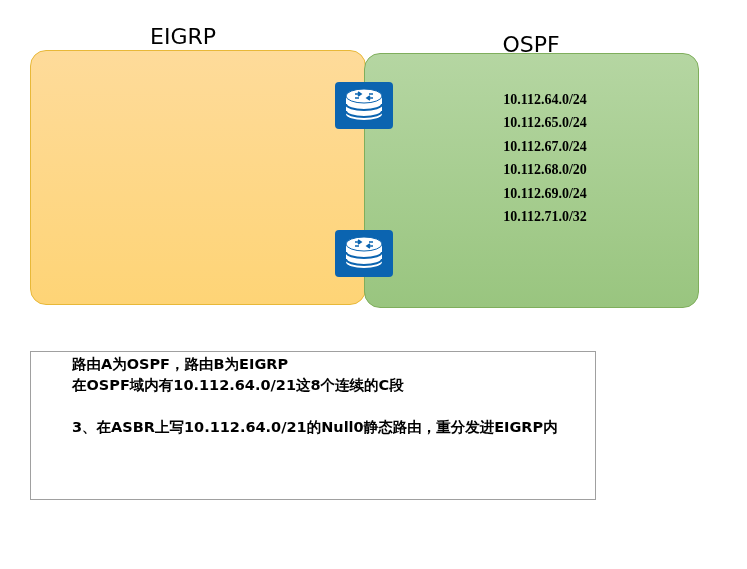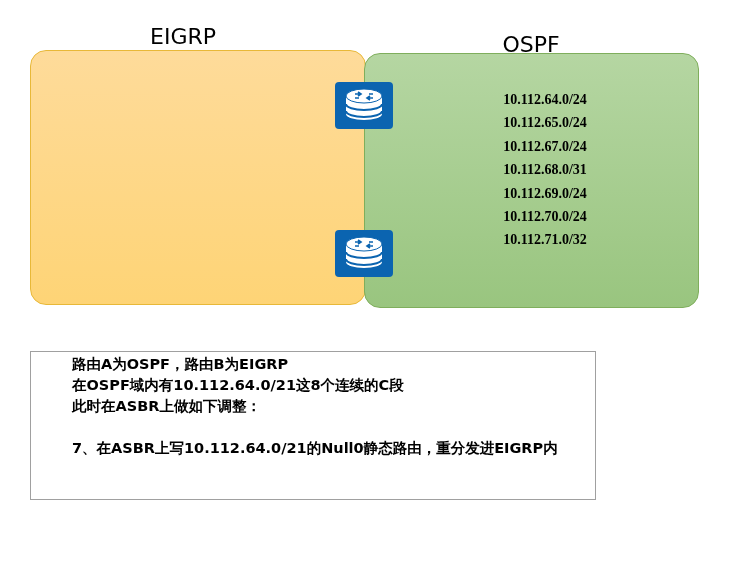--- a/index.html
+++ b/index.html
@@ -52,25 +52,23 @@
     <path d="M11 29 a18 6 0 0 0 36 0" fill="none" stroke="#0b64b0" stroke-width="2"></path>
     <ellipse cx="29" cy="14" rx="18" ry="7" fill="#ffffff" stroke="#0b64b0" stroke-width="1"></ellipse>
     <path d="M20 12 h6 M23 10 l3 2 l-3 2 M38 16 h-6 M35 14 l-3 2 l3 2 M20 16 h4 M38 12 h-4" stroke="#0b64b0" stroke-width="1.6" fill="none"></path>
   </svg>
 </div>
 
 <div class="subnets">
   <div class="subnet">10.112.64.0/24</div>
   <div class="subnet">10.112.65.0/24</div>
   <div class="subnet">10.112.67.0/24</div>
-  <div class="subnet">10.112.68.0/31</div>
+  <div class="subnet">10.112.68.0/20</div>
   <div class="subnet">10.112.69.0/24</div>
-  <div class="subnet">10.112.70.0/24</div>
   <div class="subnet">10.112.71.0/32</div>
 </div>
 
 <div id="notes">
   <div class="note-line">路由A为OSPF，路由B为EIGRP</div>
   <div class="note-line">在OSPF域内有10.112.64.0/21这8个连续的C段</div>
-  <div class="note-line">此时在ASBR上做如下调整：</div>
   <div class="note-line"></div>
-  <div class="note-line">7、在ASBR上写10.112.64.0/21的Null0静态路由，重分发进EIGRP内</div>
+  <div class="note-line">3、在ASBR上写10.112.64.0/21的Null0静态路由，重分发进EIGRP内</div>
 </div>
 
 </body></html>

